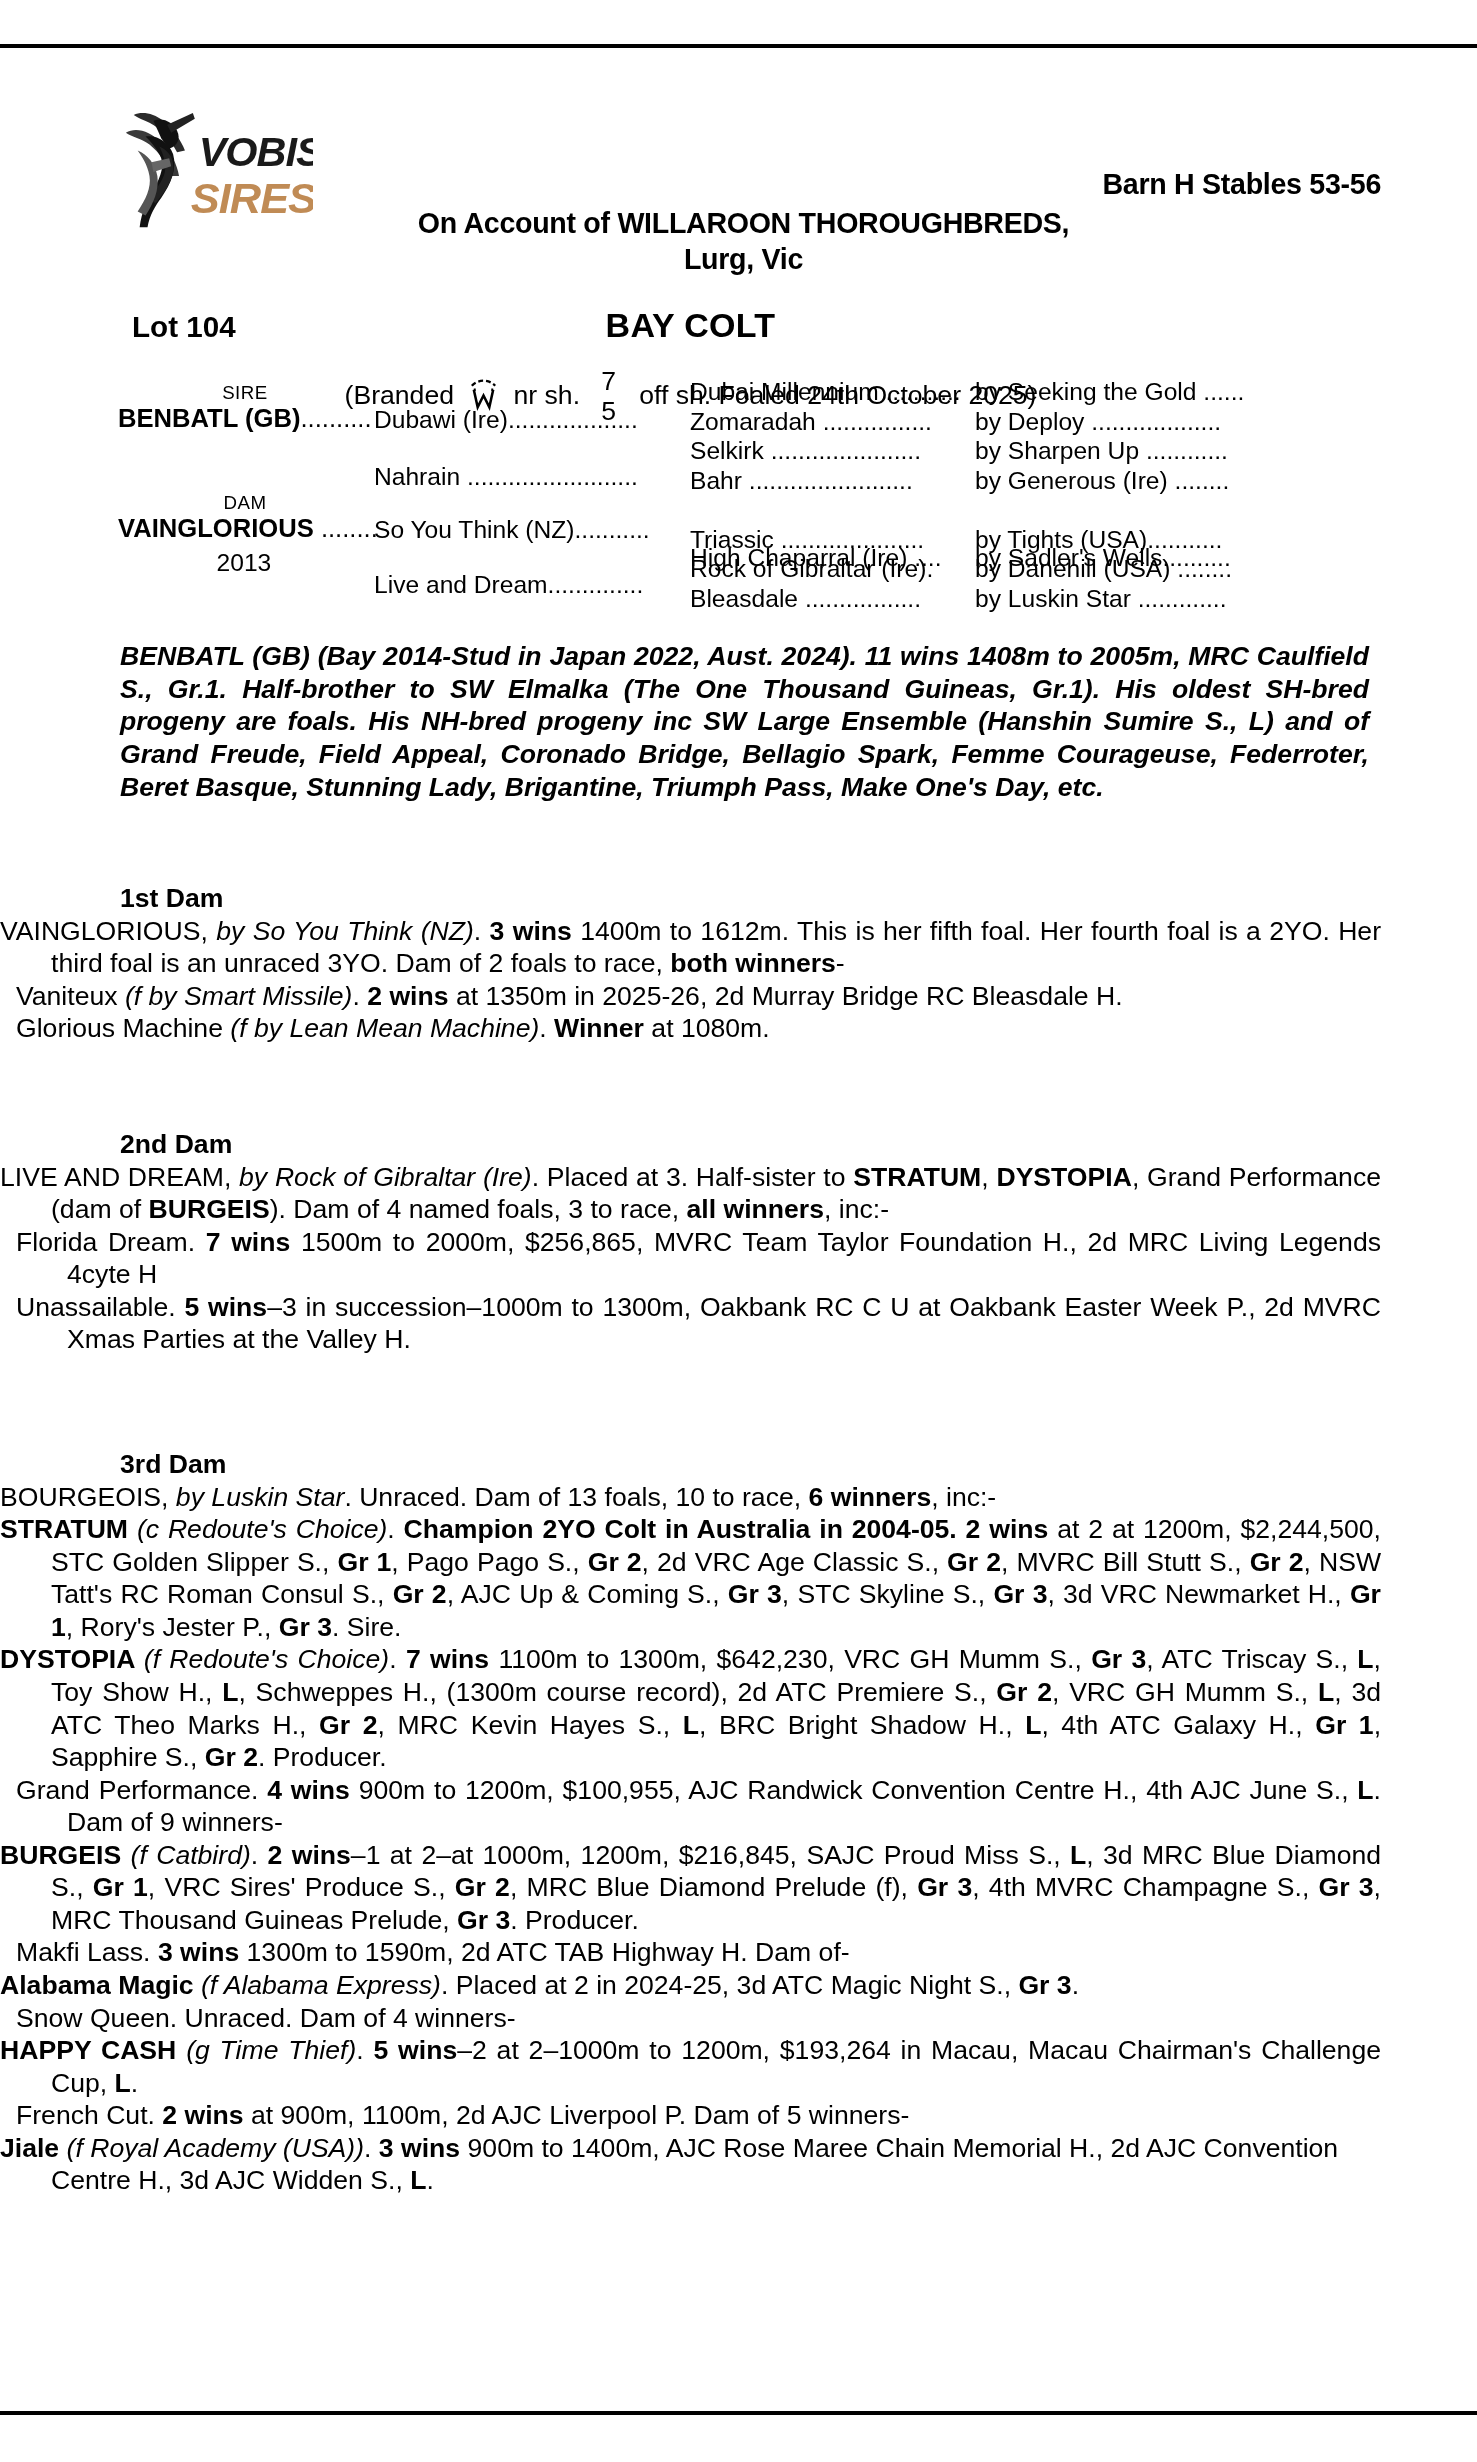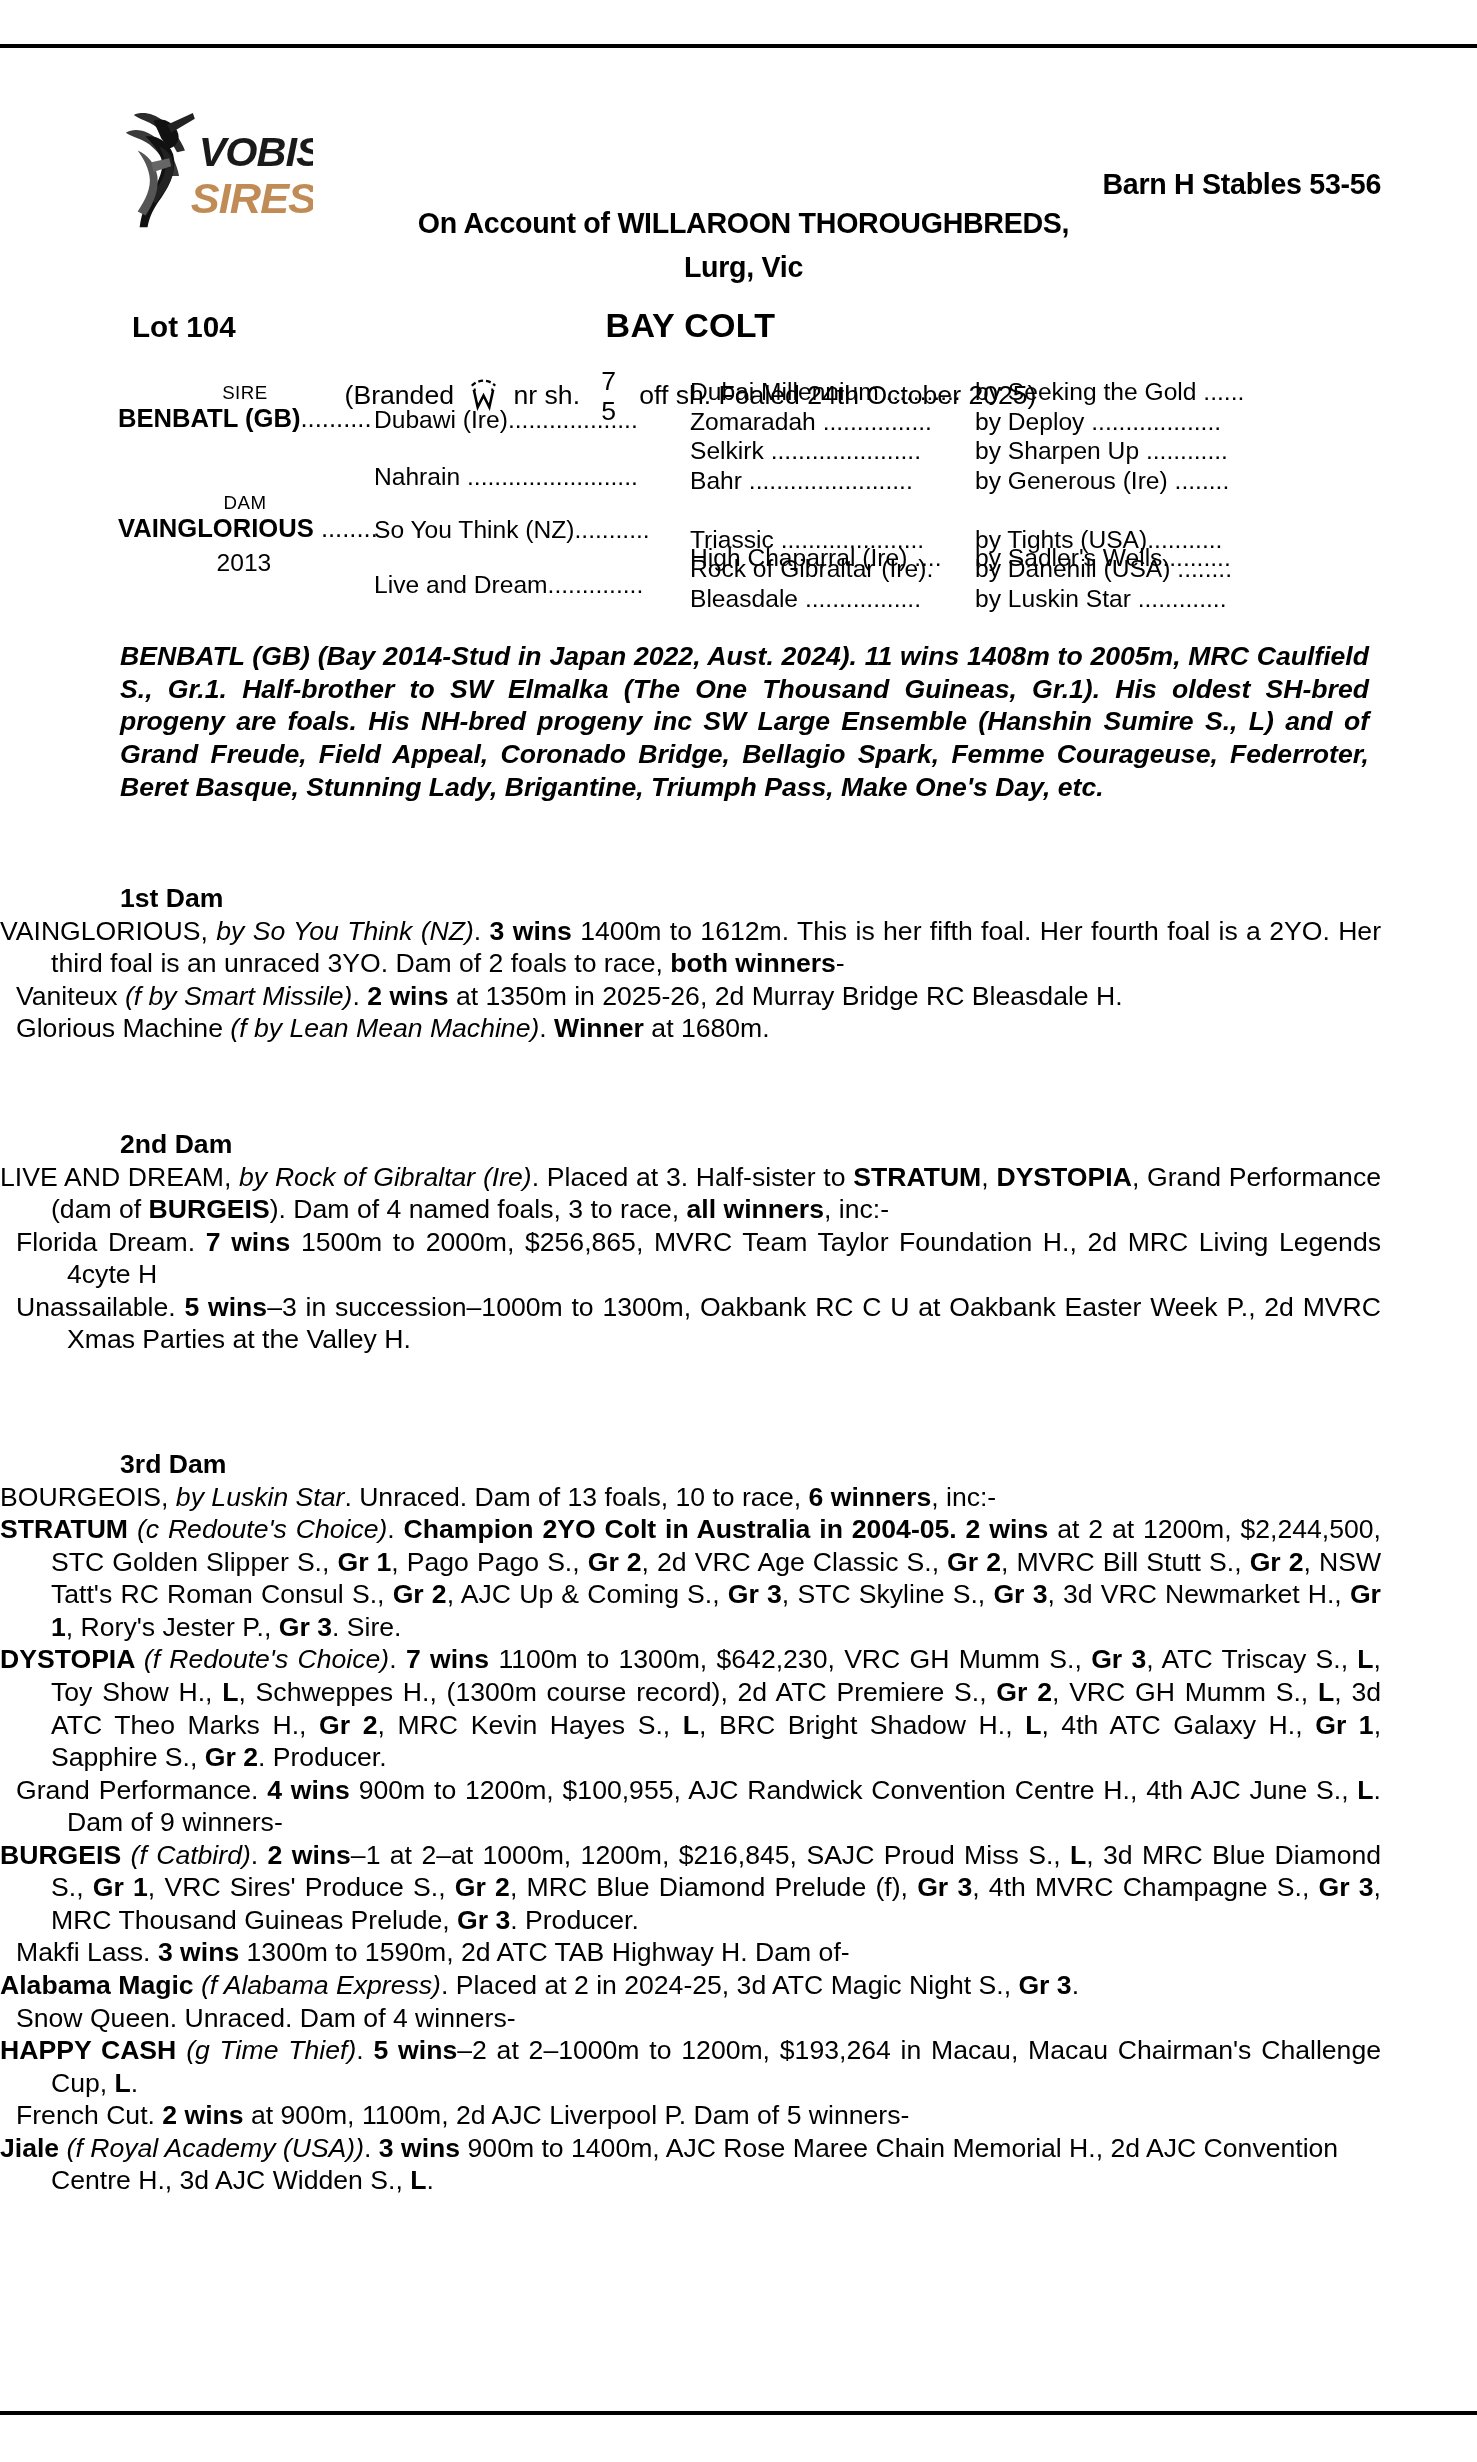--- a/index.html
+++ b/index.html
@@ -56,21 +56,21 @@
   }
   .account {
     position: absolute;
     left: 187px; top: 128px;
     width: 1113px;
     text-align: center;
     font-weight: bold;
     font-size: 28.6px;
     letter-spacing: -0.3px;
   }
-  .account .l2 { display: block; margin-top: 11px; }
+  .account .l2 { display: block; margin-top: 3px; }
 
   .lotline {
     position: absolute;
     left: 0; top: 231px;
     width: 1381px;
     height: 45px;
   }
   .lot {
     position: absolute;
     left: 132px; top: 0;
@@ -303,21 +303,21 @@
 
     </div>
   </div>
 
   <div class="sirenote">BENBATL (GB) (Bay 2014-Stud in Japan 2022, Aust. 2024). 11 wins 1408m to 2005m, MRC Caulfield S., Gr.1. Half-brother to SW Elmalka (The One Thousand Guineas, Gr.1). His oldest SH-bred progeny are foals. His NH-bred progeny inc SW Large Ensemble (Hanshin Sumire S., L) and of Grand Freude, Field Appeal, Coronado Bridge, Bellagio Spark, Femme Courageuse, Federroter, Beret Basque, Stunning Lady, Brigantine, Triumph Pass, Make One's Day, etc.</div>
 
   <div class="body-sec" style="top:882px;">
     <div class="sec-head">1st Dam</div>
     <p class="e lv0" id="d1main"><span>VAINGLORIOUS, </span><span style="font-style: italic;">by So You Think (NZ)</span><span>. </span><span style="font-weight: bold;">3 wins</span><span> 1400m to 1612m. This is her fifth foal. Her fourth foal is a 2YO. Her third foal is an unraced 3YO. Dam of 2 foals to race, </span><span style="font-weight: bold;">both winners</span><span>-</span></p>
     <p class="e lv1" id="d1p0"><span>Vaniteux </span><span style="font-style: italic;">(f by Smart Missile)</span><span>. </span><span style="font-weight: bold;">2 wins</span><span> at 1350m in 2025-26, 2d Murray Bridge RC Bleasdale H.</span></p>
-    <p class="e lv1 nj" id="d1p1"><span>Glorious Machine </span><span style="font-style: italic;">(f by Lean Mean Machine)</span><span>. </span><span style="font-weight: bold;">Winner</span><span> at 1680m.</span></p>
+    <p class="e lv1 nj" id="d1p1"><span>Glorious Machine </span><span style="font-style: italic;">(f by Lean Mean Machine)</span><span>. </span><span style="font-weight: bold;">Winner</span><span> at 1080m.</span></p>
   </div>
 
   <div class="body-sec" style="top:1128px;">
     <div class="sec-head">2nd Dam</div>
     <p class="e lv0" id="d2main"><span>LIVE AND DREAM, </span><span style="font-style: italic;">by Rock of Gibraltar (Ire)</span><span>. Placed at 3. Half-sister to </span><span style="font-weight: bold;">STRATUM</span><span>, </span><span style="font-weight: bold;">DYSTOPIA</span><span>, Grand Performance (dam of </span><span style="font-weight: bold;">BURGEIS</span><span>). Dam of 4 named foals, 3 to race, </span><span style="font-weight: bold;">all winners</span><span>, inc:-</span></p>
     <p class="e lv1" id="d2p0"><span>Florida Dream. </span><span style="font-weight: bold;">7 wins</span><span> 1500m to 2000m, $256,865, MVRC Team Taylor Foundation H., 2d MRC Living Legends 4cyte H</span></p>
     <p class="e lv1" id="d2p1"><span>Unassailable. </span><span style="font-weight: bold;">5 wins</span><span>–3 in succession–1000m to 1300m, Oakbank RC C U at Oakbank Easter Week P., 2d MVRC Xmas Parties at the Valley H.</span></p>
   </div>
 
   <div class="body-sec" style="top:1448px;">

